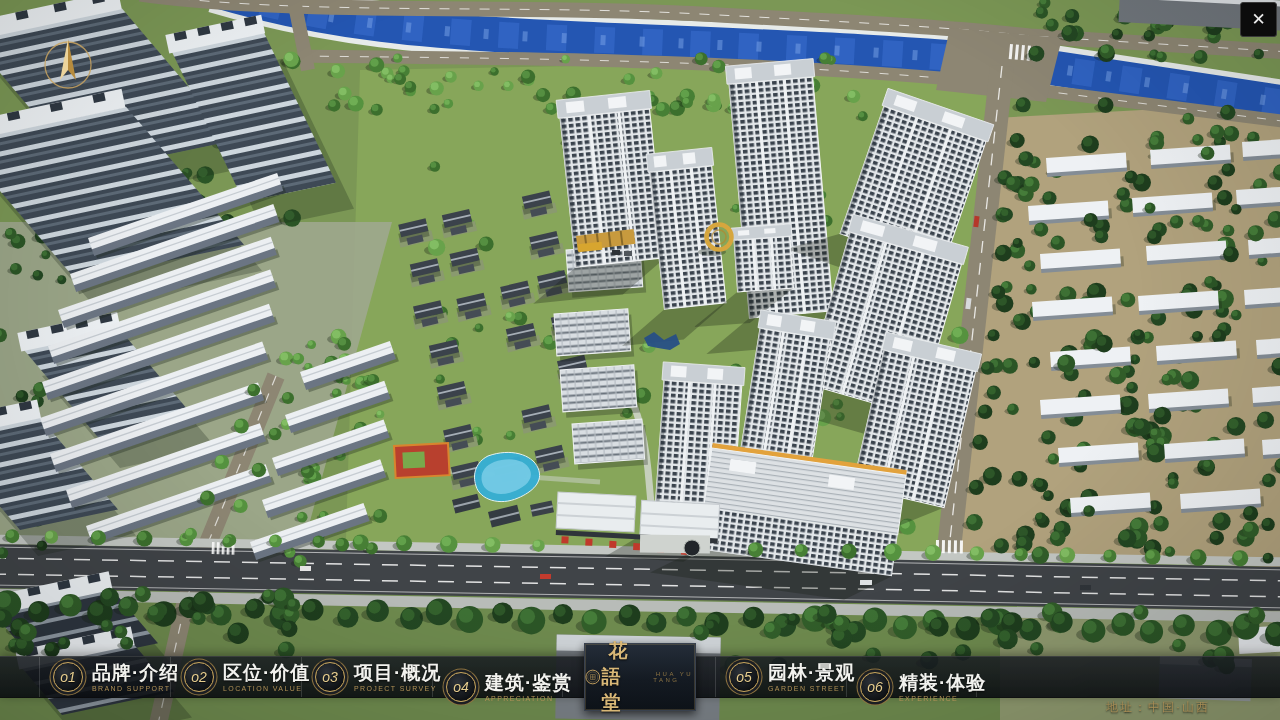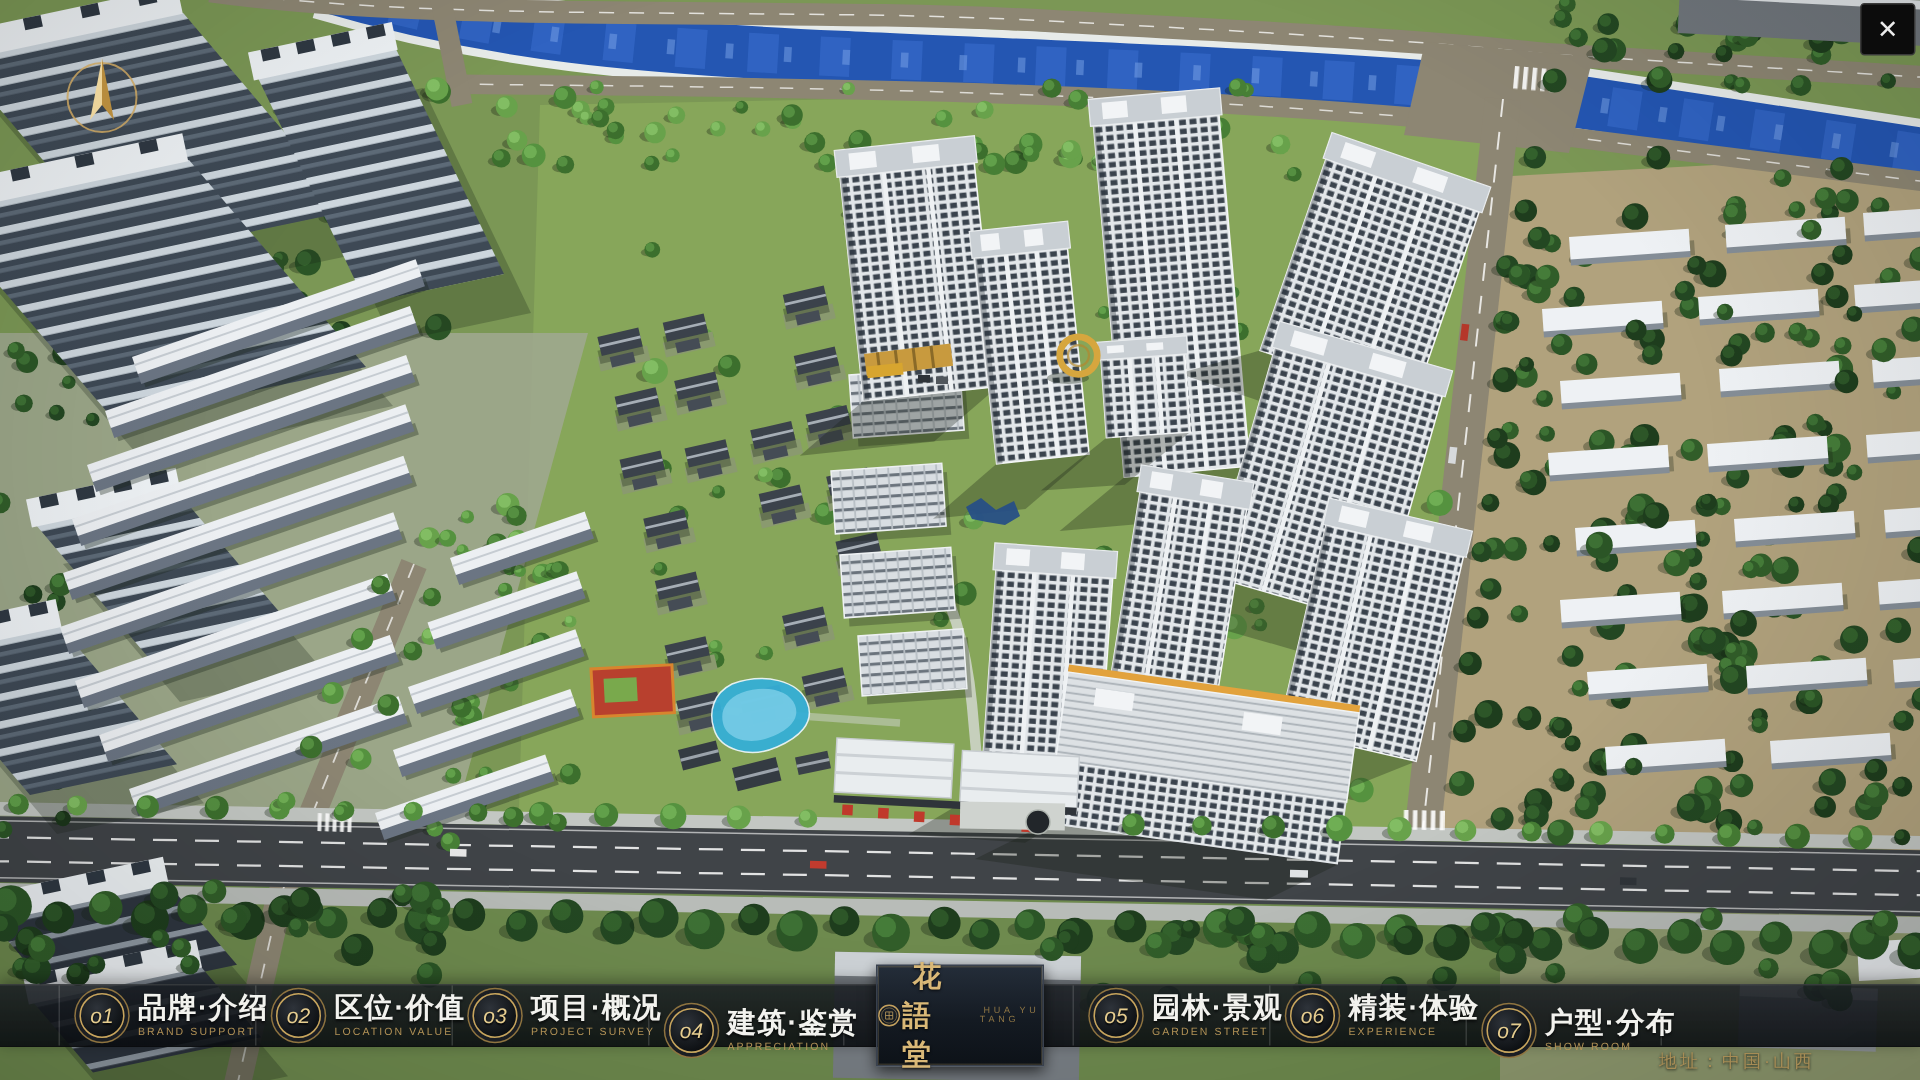--- a/index.html
+++ b/index.html
@@ -2459,29 +2459,20 @@
         <div class="nav-item">
           <div class="badge">
             <span class="num">o6</span>
           </div>
           <div class="labels">
             <div class="zh">精装·体验</div>
             <div class="en">EXPERIENCE</div>
           </div>
         </div>
 
-        <div class="nav-item">
-          <div class="badge">
-            <span class="num">o7</span>
-          </div>
-          <div class="labels">
-            <div class="zh">户型·分布</div>
-            <div class="en">SHOW ROOM</div>
-          </div>
-        </div>
 
       </div>
   </div>
 
   <div class="logo-panel">
     <svg width="26" height="26" viewBox="0 0 26 26">
       <circle cx="13" cy="13" r="11.5" fill="none" stroke="#c3a05e" stroke-width="1.6"></circle>
       <circle cx="13" cy="13" r="8.5" fill="none" stroke="#c3a05e" stroke-width="0.8" opacity="0.7"></circle>
       <path d="M 9 9 h 8 M 9 13 h 8 M 9 17 h 8 M 9 9 v 8 M 13 9 v 8 M 17 9 v 8" stroke="#c3a05e" stroke-width="1" fill="none" opacity="0.85"></path>
     </svg>

